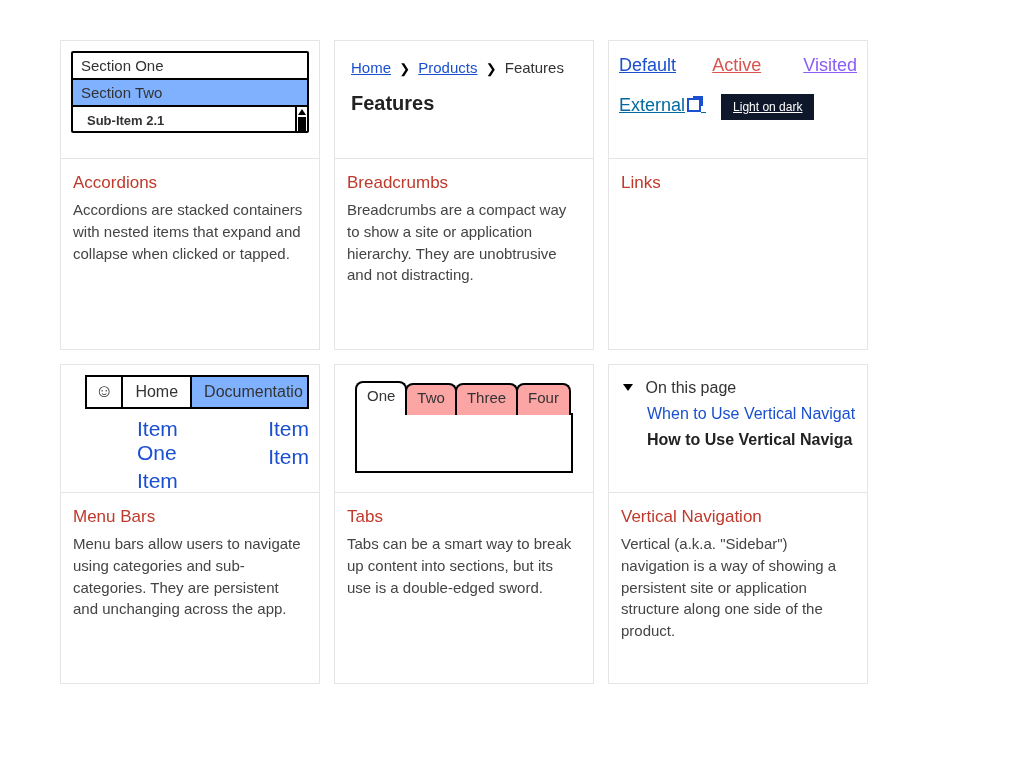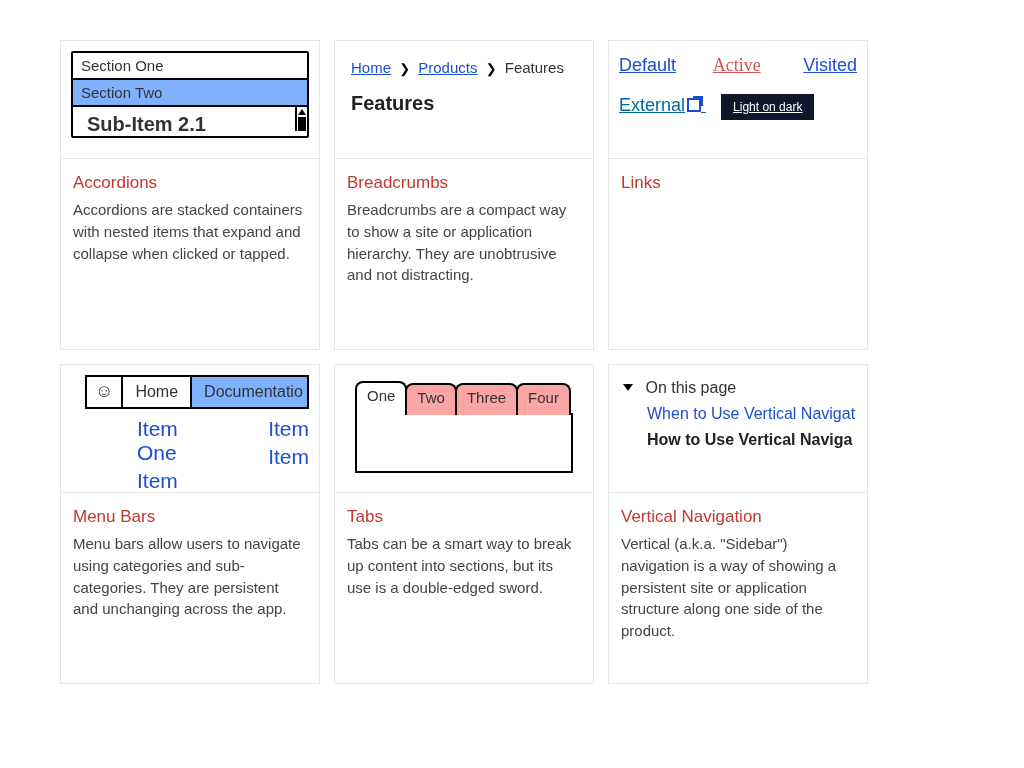--- a/index.html
+++ b/index.html
@@ -67,21 +67,21 @@
   }
   .acc .sec.sel { background: #7fb1ff; }
   .acc .sub {
     display: flex;
     align-items: flex-start;
   }
   .acc .subtext {
     flex: 1;
     padding: 6px 6px 0 14px;
     font-weight: 700;
-    font-size: 20px;
+    font-size: 13px;
   }
   .acc .scroll {
     width: 12px;
     border-left: 2px solid #000;
     background: #fff;
     display: flex;
     flex-direction: column;
     align-items: center;
   }
   .acc .scroll .tri {
@@ -103,22 +103,22 @@
   .bc a { color:#1a4fcf; text-decoration: underline; }
   .bc .cur { color:#333; }
   .bc .chev { margin:0 4px; font-size:13px; color:#000;}
   .bc h2 { font-size:20px; font-weight:700; margin:16px 0 0 0; color:#222;}
 
   
   .lk { padding: 4px 0; font-size:18px; }
   .lk .row1 { display:flex; justify-content: space-between; margin-bottom:18px;}
   .lk a { text-decoration: underline; font-weight:500;}
   .l-def { color:#1a4fcf; }
-  .l-act { color:#d9534f;font-family:Liberation Serif, serif; }
-  .l-vis { color:#1d4ed8;margin-left:6px; }
+  .l-act { color:#d9534f; }
+  .l-vis { color:#8b5cf6;margin-left:6px; }
   .l-ext { color:#0369a1; }
   .l-dark {
     display:inline-block;
     background:#0f172a; color:#fff;
     padding:6px 12px;
     font-size:12px;
     text-decoration: underline;
   }
   .ext-icon {
     display:inline-block; width:14px; height:14px;

